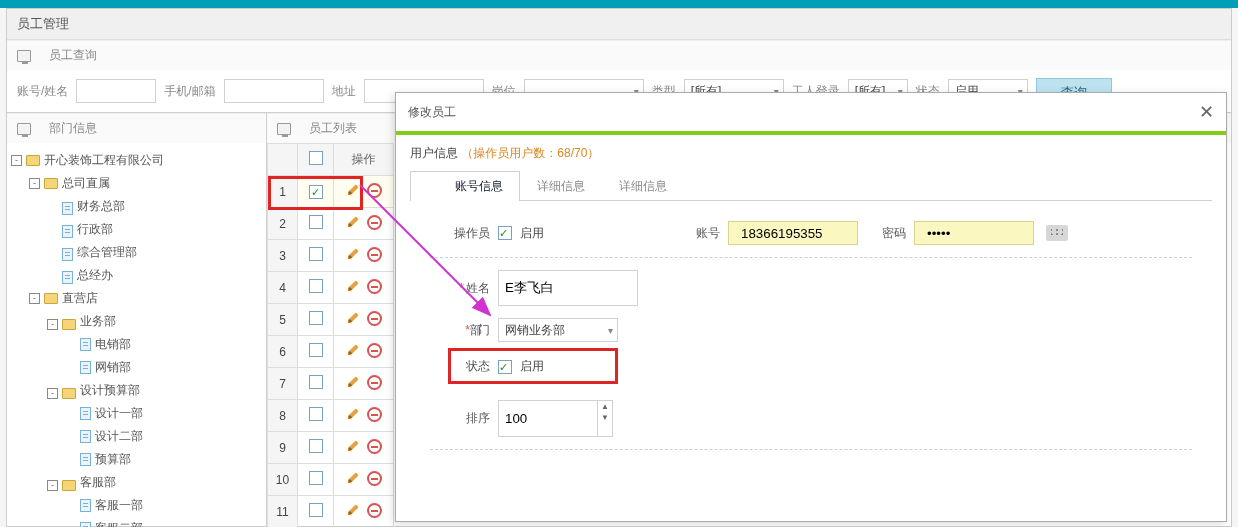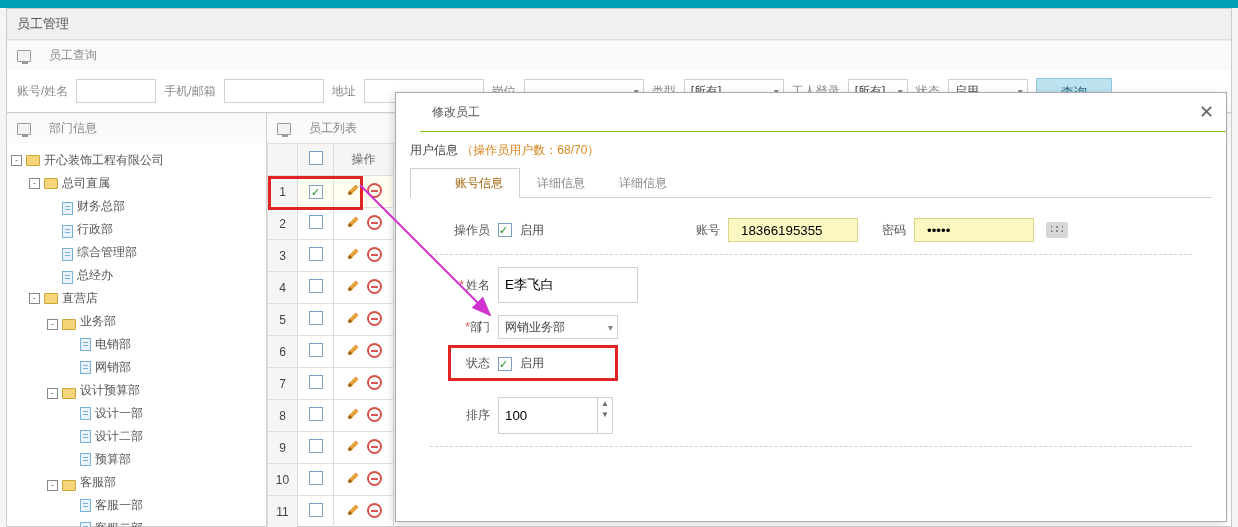--- a/index.html
+++ b/index.html
@@ -129,31 +129,30 @@
       position: absolute;
       left: 395px; top: 92px;
       width: 832px; height: 430px;
       background: #fff;
       border: 1px solid #aaa;
       box-shadow: -2px 2px 8px rgba(0,0,0,0.15);
     }
     .dialog-title {
       display:flex; justify-content:space-between; align-items:center;
       padding: 8px 12px;
-      border-bottom: 1px solid #84cc16;
+      border-bottom: 4px solid #84cc16;
       color:#555;
-      margin-left:24px;
     }
     .close-x { font-size:18px; color:#666; cursor:pointer; font-weight:300; }
     .dialog-body { padding: 10px 14px; }
     .user-info { margin-bottom: 8px; }
     .user-info .warn { color: #d98720; }
     .tabs { display:flex; gap:0; border-bottom:1px solid #d0d0d0; margin-bottom:14px; }
     .tab { padding: 6px 16px; color:#888; cursor:pointer; border:1px solid transparent; border-bottom:none; position:relative; top:1px; }
-    .tab.active { color:#a16207; border-color:#d0d0d0; background:#fff;padding-left:44px; }
+    .tab.active { color:#0f172a; border-color:#d0d0d0; background:#fff;padding-left:44px; }
     .form-row { display:flex; align-items:center; gap:8px; padding:6px 20px; }
     .form-label { width:60px; text-align:right; color:#555; }
     .req::before { content:"*"; color:#d9534f; margin-right:2px; }
     .divider { border-top:1px dashed #cfcfcf; margin:6px 20px; }
     .yellow-input { background:#fbf7c0; border:1px solid #d8d48a; height:24px; padding:2px 12px; }
     .plain-input { border:1px solid #d0d0d0; height:36px; padding:2px 6px; background:#fff; }
     .keypad-icon { width:22px; height:16px; background:#d7d7d7; display:inline-block; margin-left:4px; position:relative; border-radius:2px; }
     .keypad-icon::before { content:""; position:absolute; inset:2px; background:
       radial-gradient(circle at 20% 25%, #888 1px, transparent 1px),
       radial-gradient(circle at 50% 25%, #888 1px, transparent 1px),

